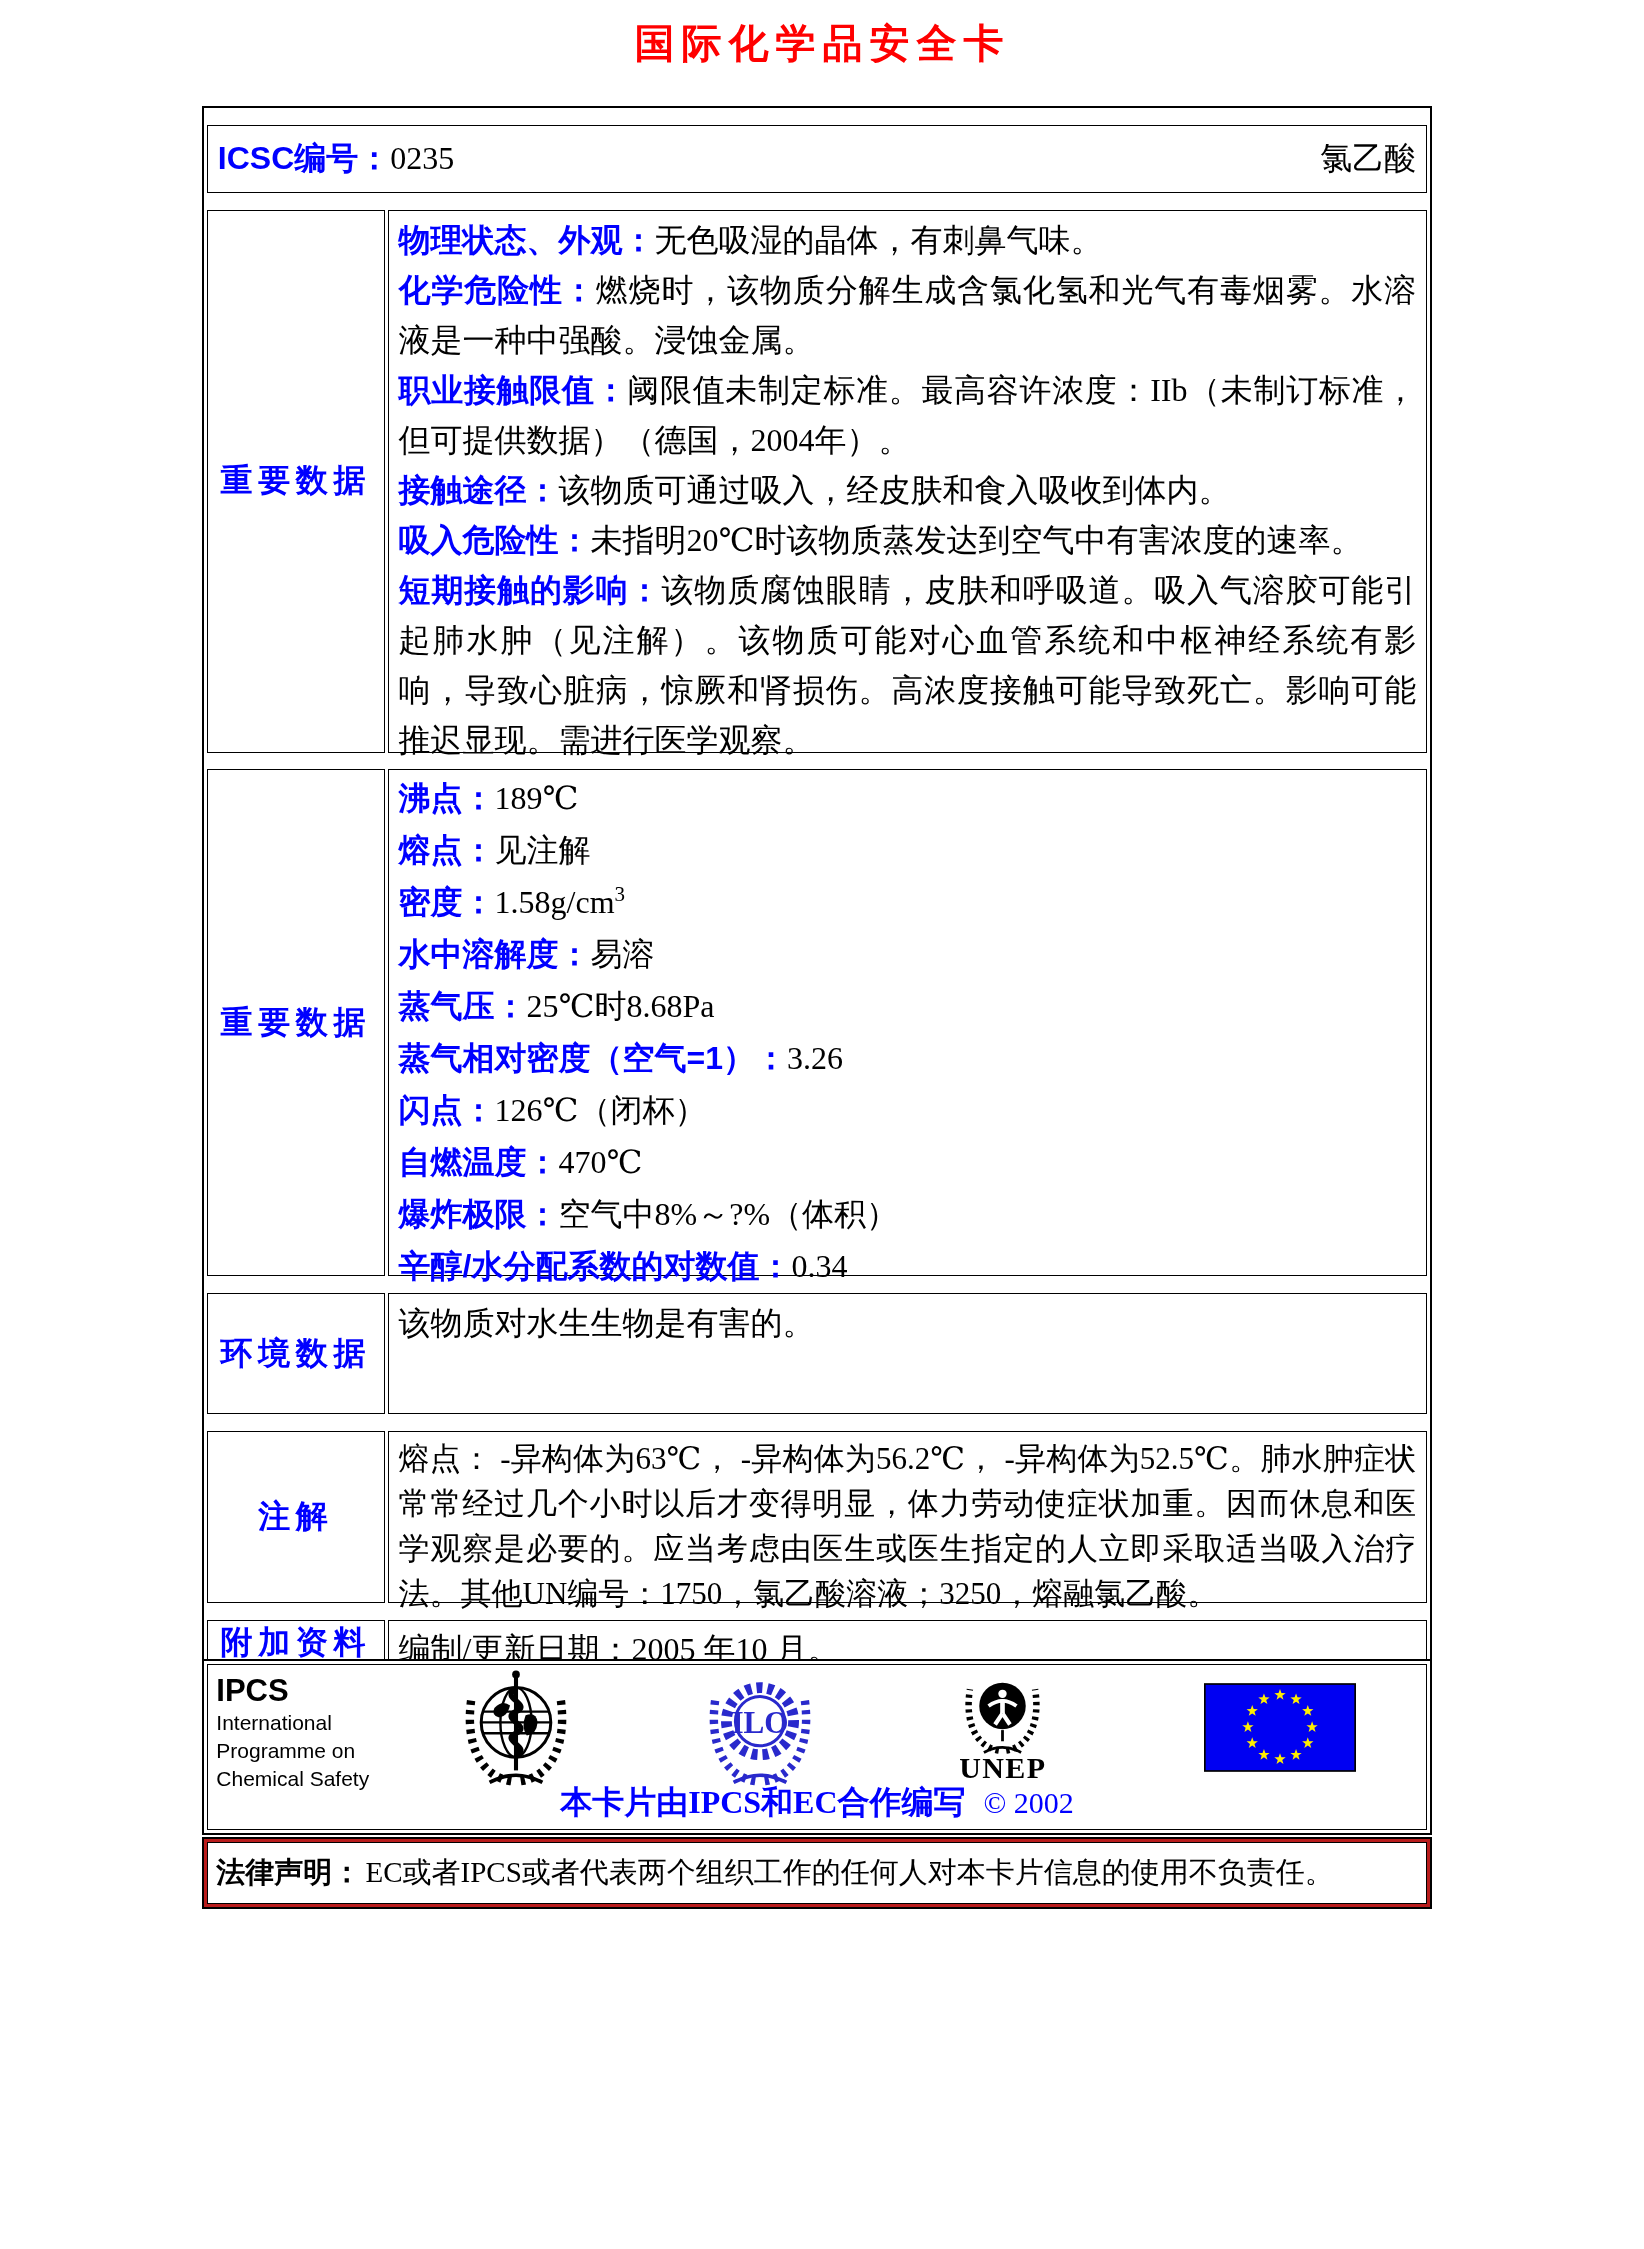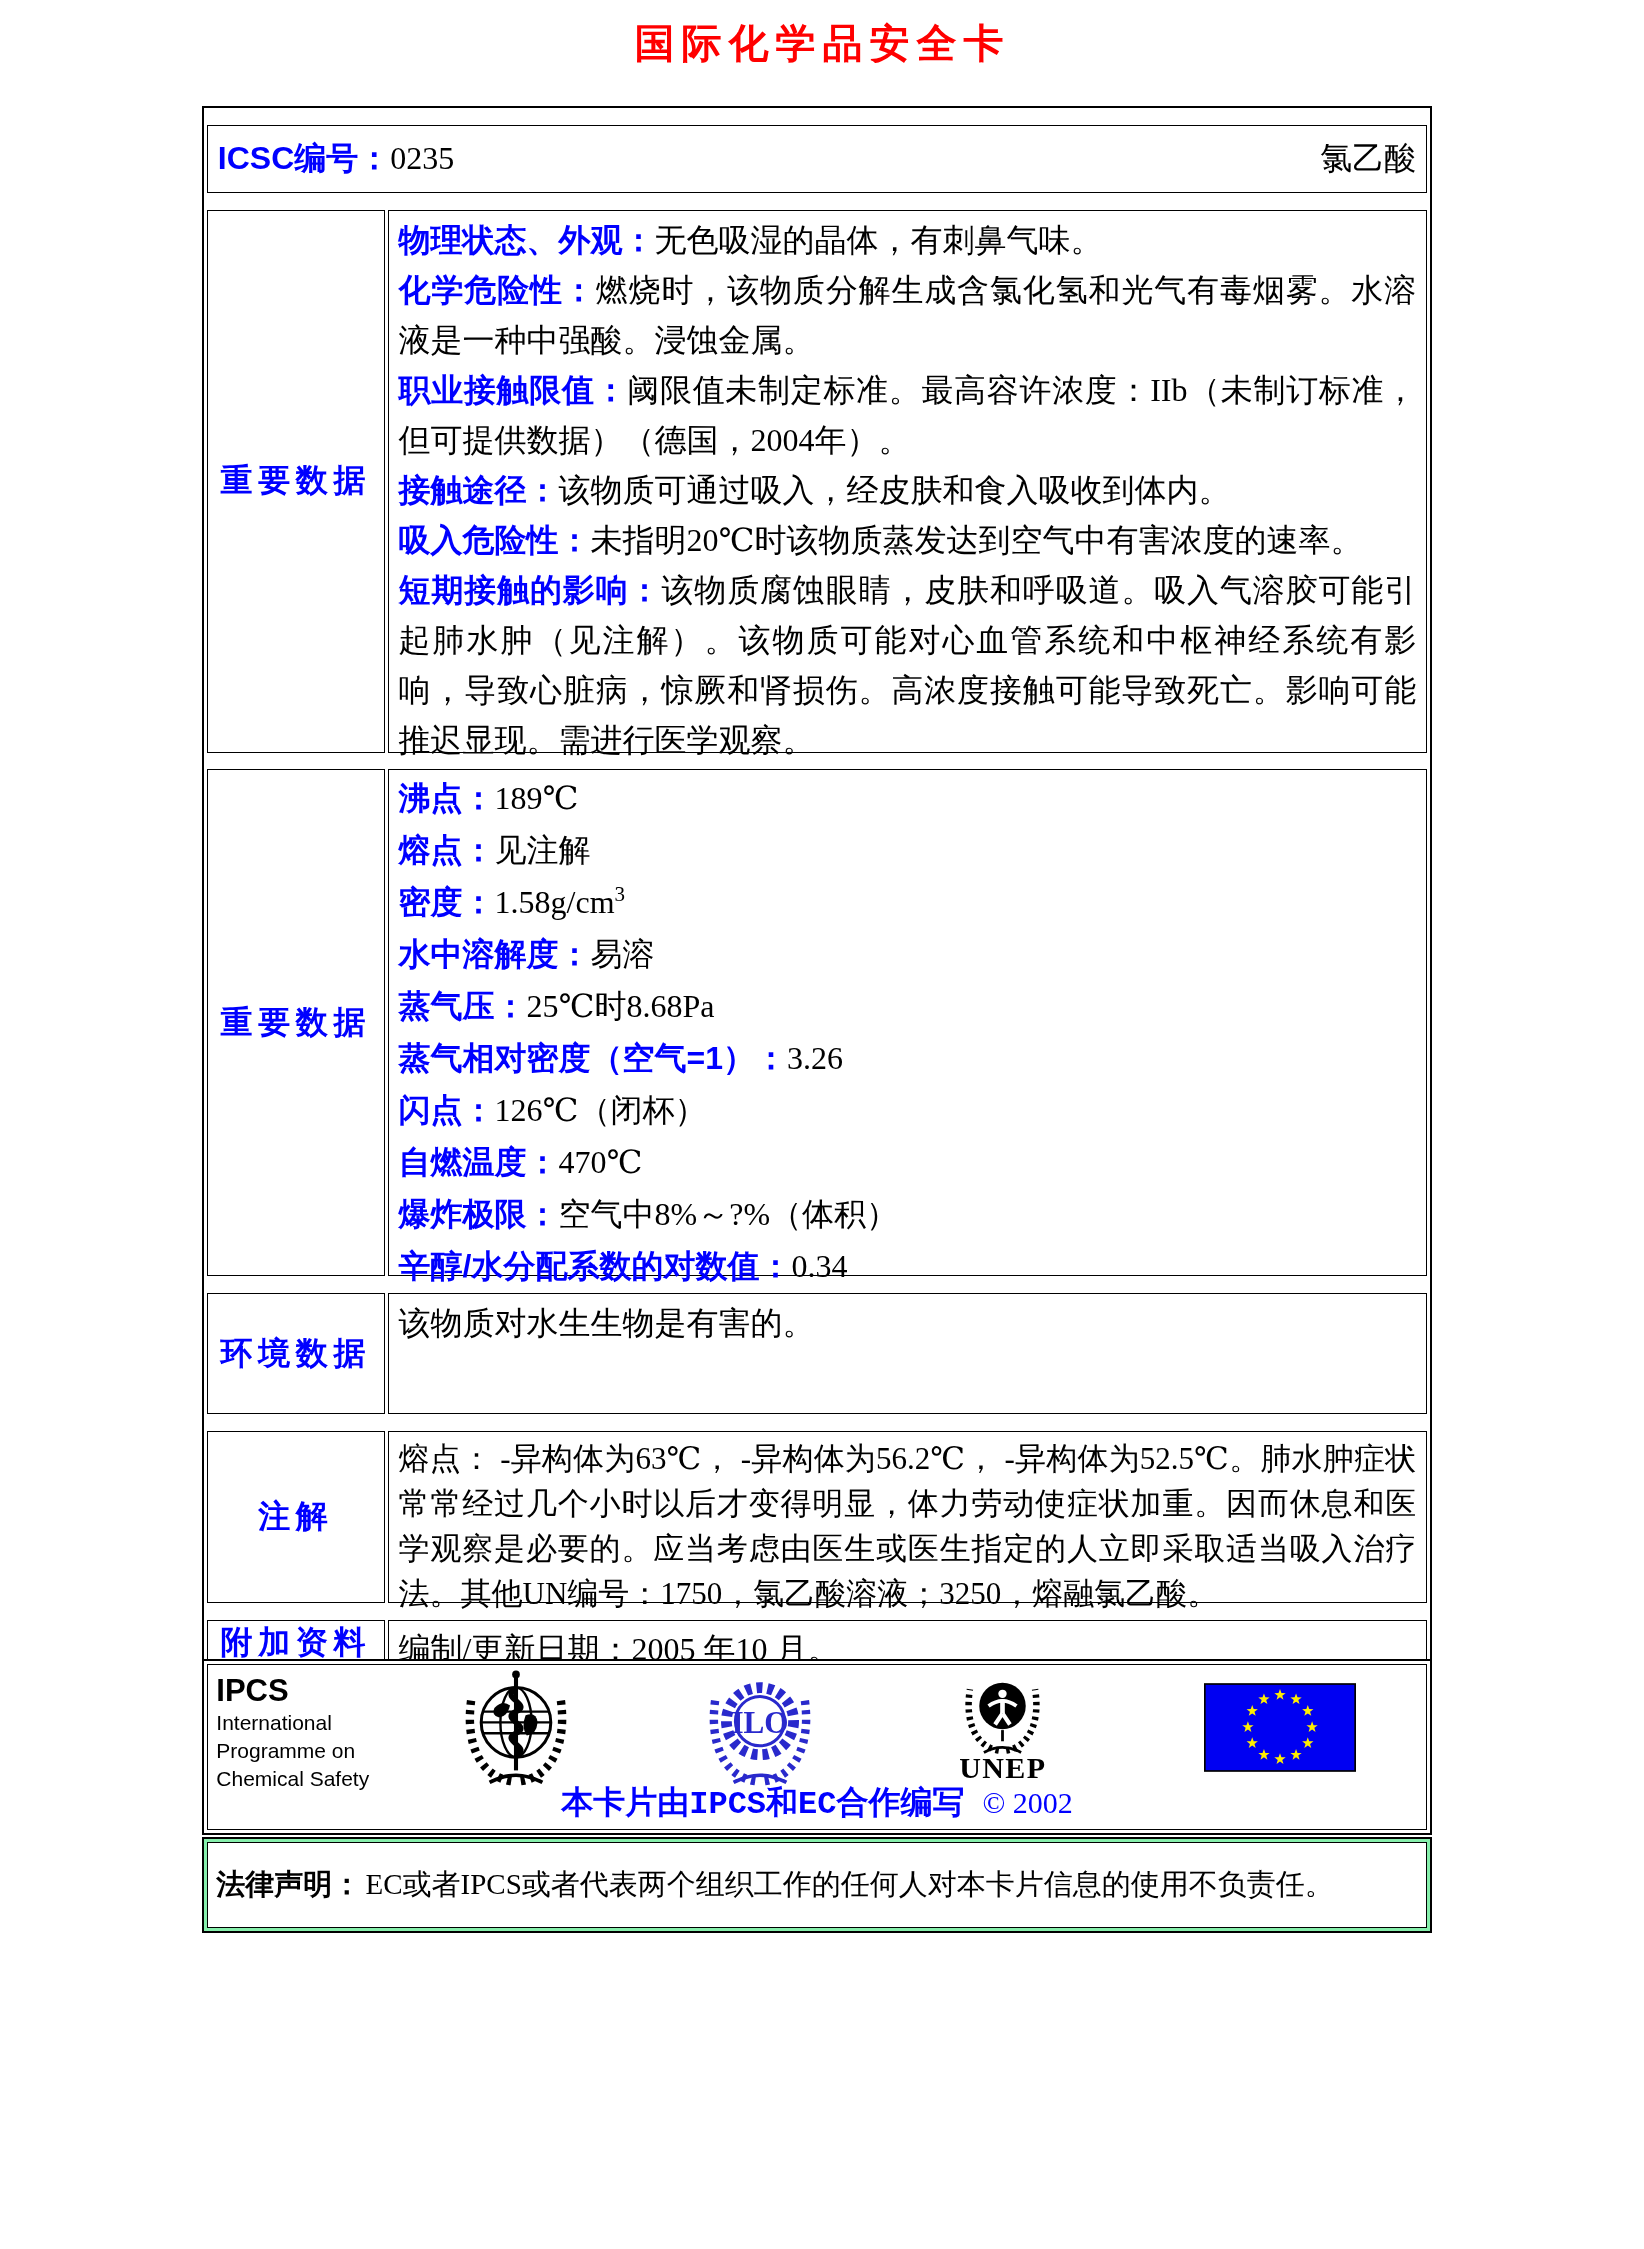--- a/index.html
+++ b/index.html
@@ -62,26 +62,26 @@
   .logo { position:absolute; }
   .who-logo { left:248px; top:1.4px; }
   .ilo-logo { left:492px; top:1.4px; }
   .unep-wrap { left:728px; top:0; width:134px; text-align:center; }
   .unep-text { font-size:30px; font-weight:bold; letter-spacing:1.4px; font-family:"Liberation Serif","DejaVu Serif",serif; margin-top:-8.5px; }
   .eu-flag { left:996px; top:18.3px; }
   .copyright-line {
     position:absolute; left:0; right:0; bottom:4.2px; text-align:center;
     font-size:32px; color:#0000ff;
   }
-  .copyright-cn { font-weight:bold; font-family:Liberation Mono, monospace;text-align:center; }
+  .copyright-cn { font-weight:bold; font-family:Liberation Serif, serif;text-align:center; }
   .copyright-year { font-weight:normal; font-size:30px; margin-left:10px; font-family:"Liberation Serif","DejaVu Serif",serif; }
   
   .legal-block {
-    position:absolute; left:202px; top:1837px; width:1230px; height:96px;
-    border:2.1px solid #000; padding:2.8px; background:#86efac;
+    position:absolute; left:202px; top:1837px; width:1230px; height:72px;
+    border:2.1px solid #000; padding:2.8px; background:#b91c1c;
   }
   .legal-inner {
     border:1.4px solid #000; width:100%; height:100%;
     display:flex; align-items:center; padding:0 8.5px; background:#fff; font-size:29px;
   }
   .legal-label {
     color:#000; font-weight:bold;
     font-family:"Liberation Sans","DejaVu Sans",sans-serif; margin-right:4.2px;
   }
 </style>

